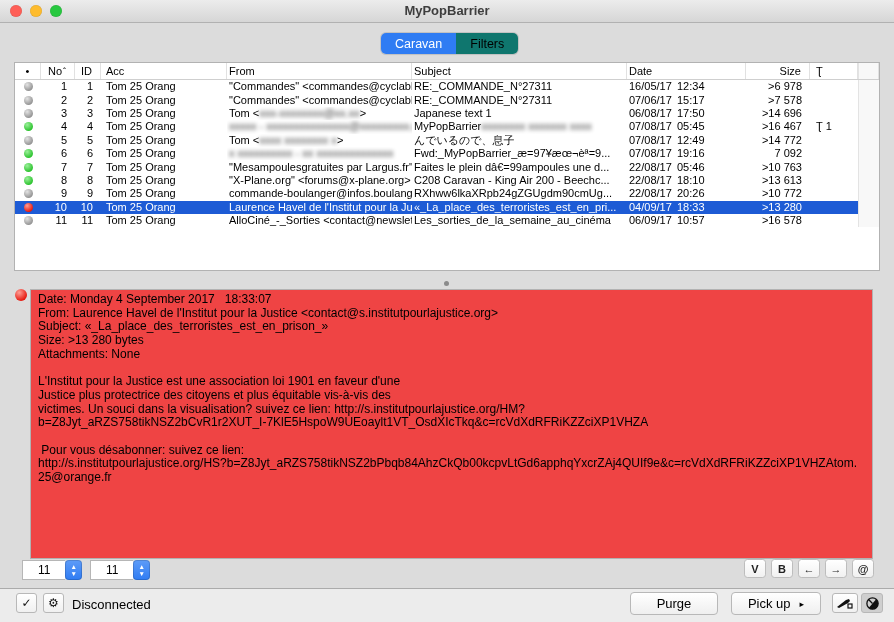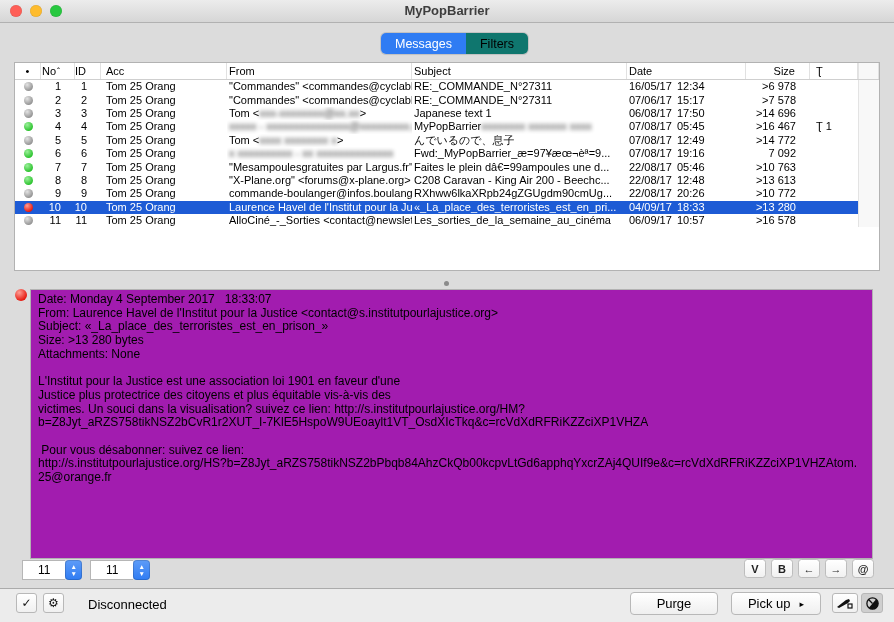--- a/index.html
+++ b/index.html
@@ -44,37 +44,37 @@
     font-size:11px;color:#000;display:flex;align-items:center;
     border-right:1px solid #e1e1e1;overflow:hidden;white-space:nowrap;
   }
   .trow{height:13.4px;}
   .trow .tc{
     font-size:11px;color:#000;display:flex;align-items:center;
     overflow:hidden;white-space:nowrap;line-height:13px;
   }
   .trow.selected .tc{color:#fff;}
   .c-dot{justify-content:center;}
-  .c-no,.c-id,.c-size{justify-content:flex-end;padding-right:14px;}
+  .c-no,.c-id,.c-size{justify-content:flex-end;padding-right:8px;}
   .c-acc{padding-left:5px;text-align:right;}
   .c-from,.c-subject,.c-date{padding-left:2px;}
   .c-tag{padding-left:6px;}
   .c-track{background:#f8f8f8;border-left:1px solid #e3e3e3;height:100%;}
   .trow.selected .c-track{background:#f8f8f8;}
   .dt{display:inline-block;width:48px;}
   .dot{width:9px;height:9px;border-radius:50%;display:inline-block;}
   .sup{font-size:9px;vertical-align:top;line-height:9px;margin-left:1px;}
   .blur{filter:blur(2.2px);opacity:.8;}
   
   .split-dot{position:absolute;left:444px;top:281px;width:5px;height:5px;border-radius:50%;background:#8b8b8b;}
   
   .msg-dot{position:absolute;left:15px;top:289px;width:12px;height:12px;border-radius:50%;}
   .preview{
     position:absolute;left:30px;top:289px;width:834px;height:265px;
-    background:#a21caf;border:1px solid #b2b2b2;overflow:hidden;
+    background:#ef4444;border:1px solid #b2b2b2;overflow:hidden;
     padding:3px 0 0 7px;
   }
   .pline{font-size:12px;line-height:13.7px;white-space:pre;color:#000;}
   
   .stepper{position:absolute;top:560px;width:60px;height:20px;display:flex;}
   .stepper .val{
     width:43px;height:18px;background:#fff;border:1px solid #b6b6b6;border-right:none;
     font-size:12px;display:flex;align-items:center;justify-content:center;
   }
   .stepper .ctrl{
@@ -94,21 +94,21 @@
   
   .bottombar{
     position:absolute;left:0;top:588px;width:894px;height:34px;
     background:#ececec;border-top:1px solid #ababab;
   }
   .sq-btn{
     position:absolute;top:4px;width:21px;height:20px;background:linear-gradient(#ffffff,#f0f0f0);
     border:1px solid #b8b8b8;border-radius:3px;box-sizing:border-box;
     display:flex;align-items:center;justify-content:center;font-size:12px;color:#111;
   }
-  .status-text{position:absolute;left:88px;top:8px;font-size:13px;color:#000;}
+  .status-text{position:absolute;left:72px;top:8px;font-size:13px;color:#000;}
   .push-btn{
     position:absolute;top:3px;height:23px;background:linear-gradient(#ffffff,#efefef);
     border:1px solid #b8b8b8;border-radius:4px;box-sizing:border-box;
     display:flex;align-items:center;justify-content:center;font-size:13px;color:#000;
   }
   .pickup-arrow{font-size:9px;margin-left:9px;}
   .icon-btn{
     position:absolute;top:4px;height:20px;background:linear-gradient(#ffffff,#f0f0f0);
     border:1px solid #b8b8b8;border-radius:3px;box-sizing:border-box;
     display:flex;align-items:center;justify-content:center;
@@ -127,21 +127,21 @@
 <body>
 
 <div class="titlebar">
   <span class="light" id="lt-red" style="left: 10px; background: rgb(255, 95, 87);"></span>
   <span class="light" id="lt-yellow" style="left: 30px; background: rgb(254, 188, 46);"></span>
   <span class="light" id="lt-green" style="left: 50px; background: rgb(40, 200, 64);"></span>
   <div class="title">MyPopBarrier</div>
 </div>
 
 <div class="segmented">
-  <div class="seg-btn seg-selected" id="tab-messages">Messages</div>
+  <div class="seg-btn seg-selected" id="tab-messages">Caravan</div>
   <div class="seg-btn">Filters</div>
 </div>
 
 <div class="listbox">
   <div class="thead">
     <div class="tc c-dot">•</div>
     <div class="tc c-no">
         <span>No</span>
         <span class="sup">ˆ</span>
       </div>
@@ -315,21 +315,21 @@
         <div class="tc c-id">8</div>
         <div class="tc c-acc">Tom 25 Orang</div>
         <div class="tc c-from">
           <span>"X-Plane.org" &lt;forums@x-plane.org&gt;</span>
         </div>
         <div class="tc c-subject">
           <span>C208 Caravan - King Air 200 - Beechc...</span>
         </div>
         <div class="tc c-date">
           <span class="dt">22/08/17</span>
-          <span>12:48</span>
+          <span>18:10</span>
         </div>
         <div class="tc c-size">&gt;13 613</div>
         <div class="tc c-tag"></div>
         <div class="tc c-track"></div>
       </div>
       <div class="trow">
         <div class="tc c-dot">
           <span class="dot gray"></span>
         </div>
         <div class="tc c-no">9</div>

